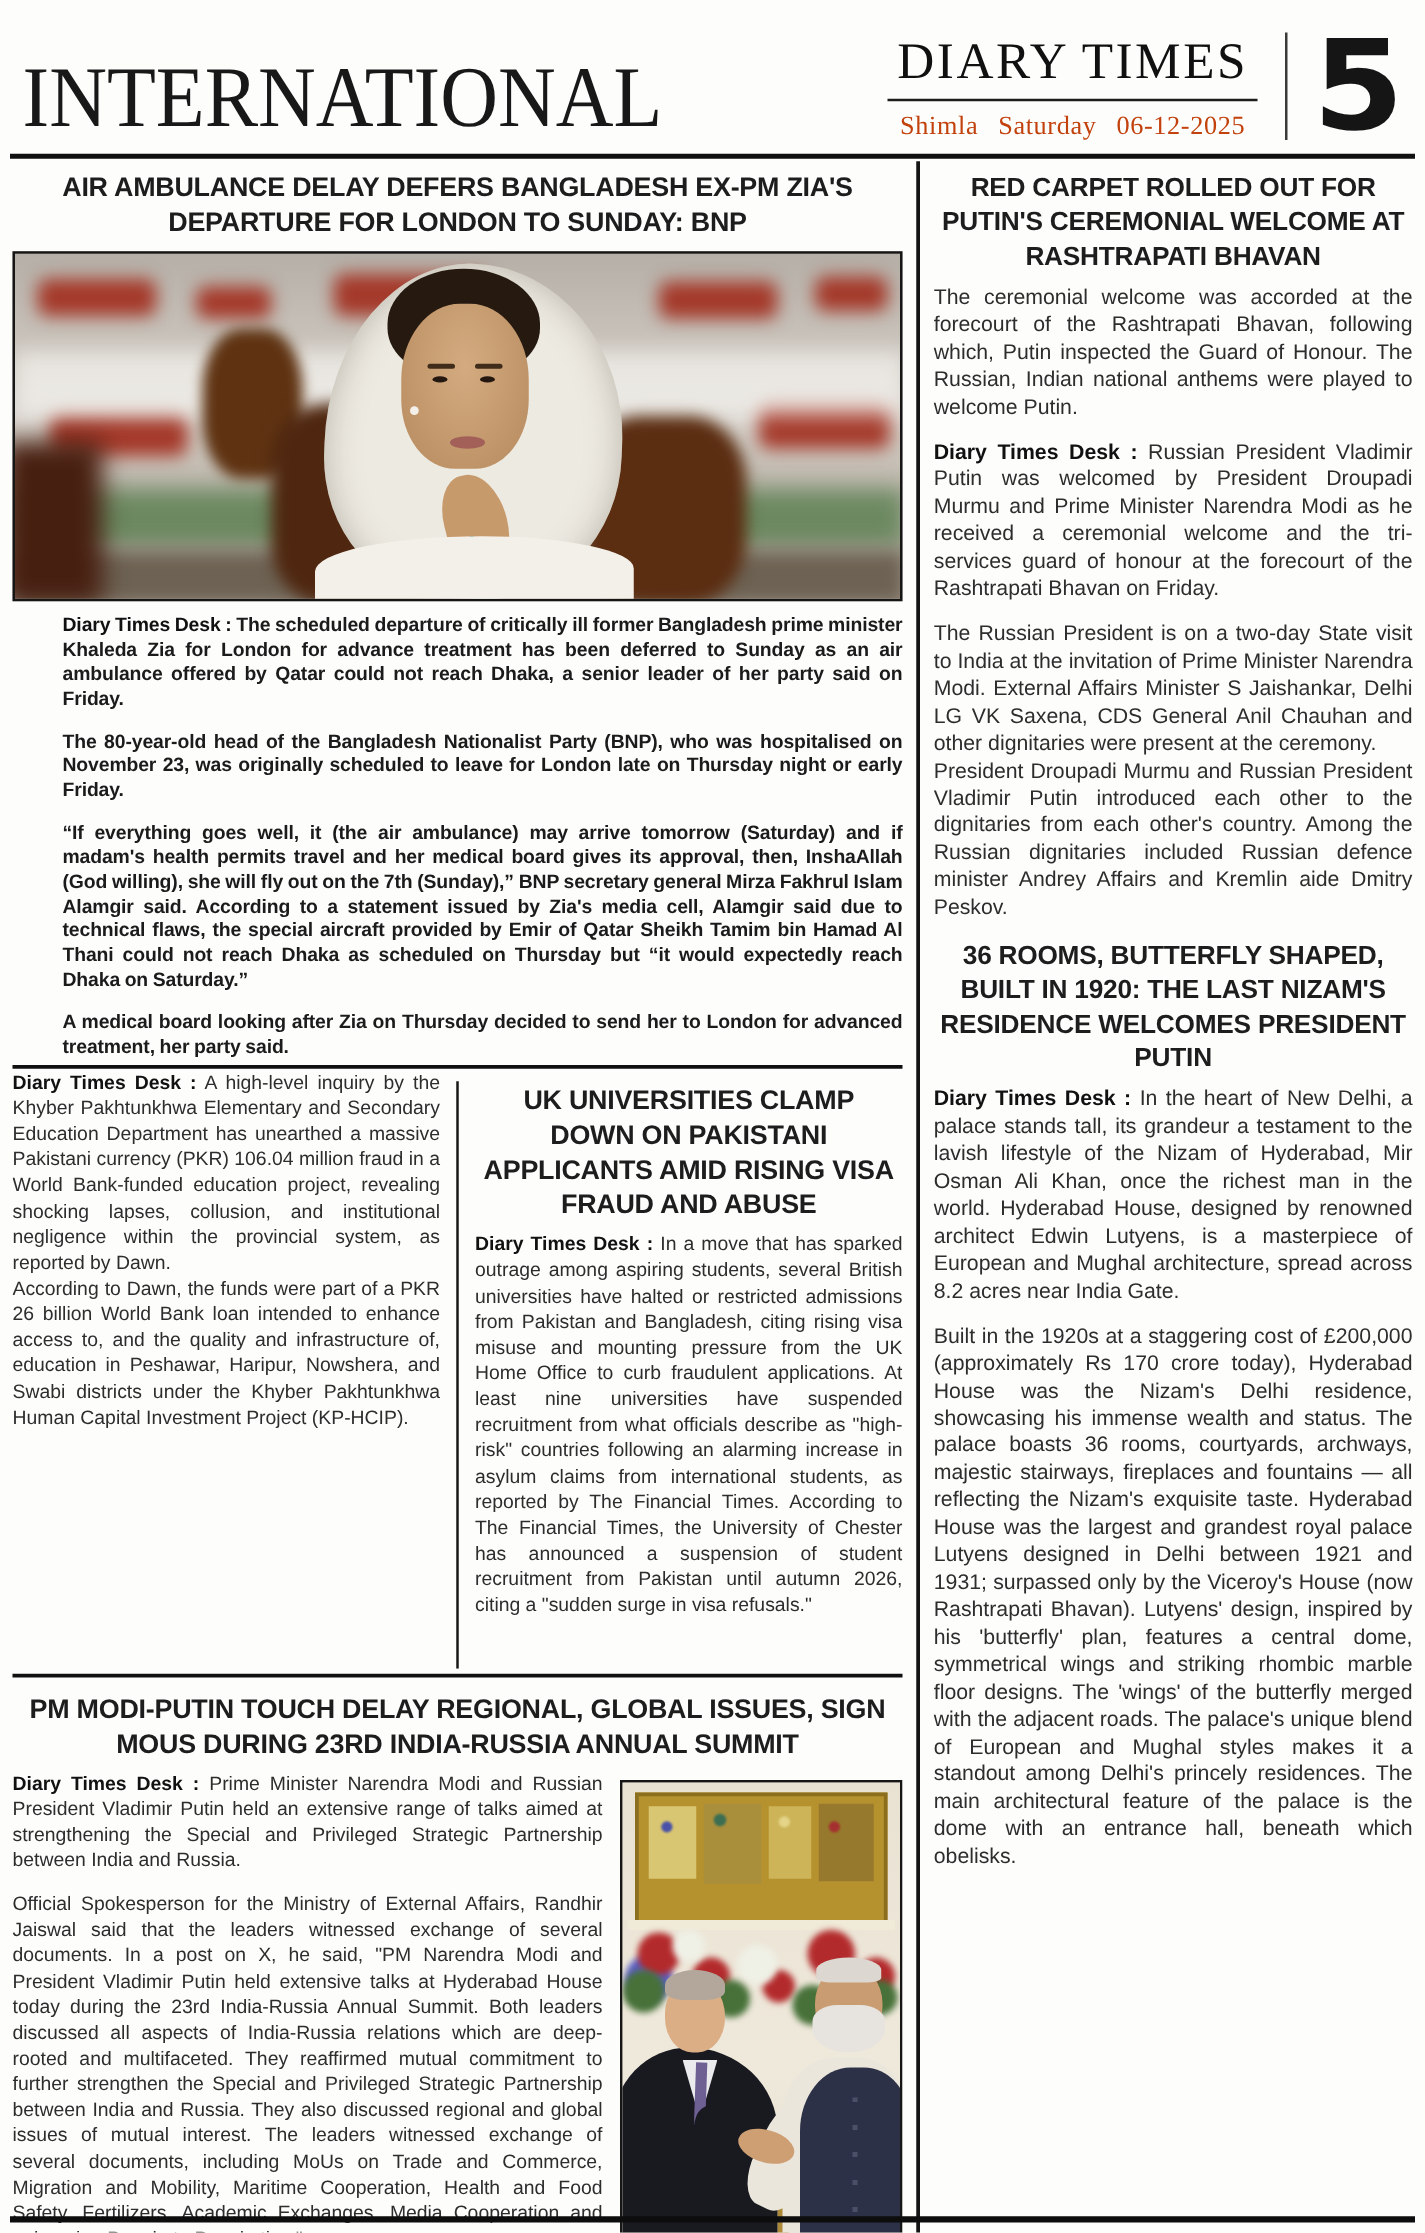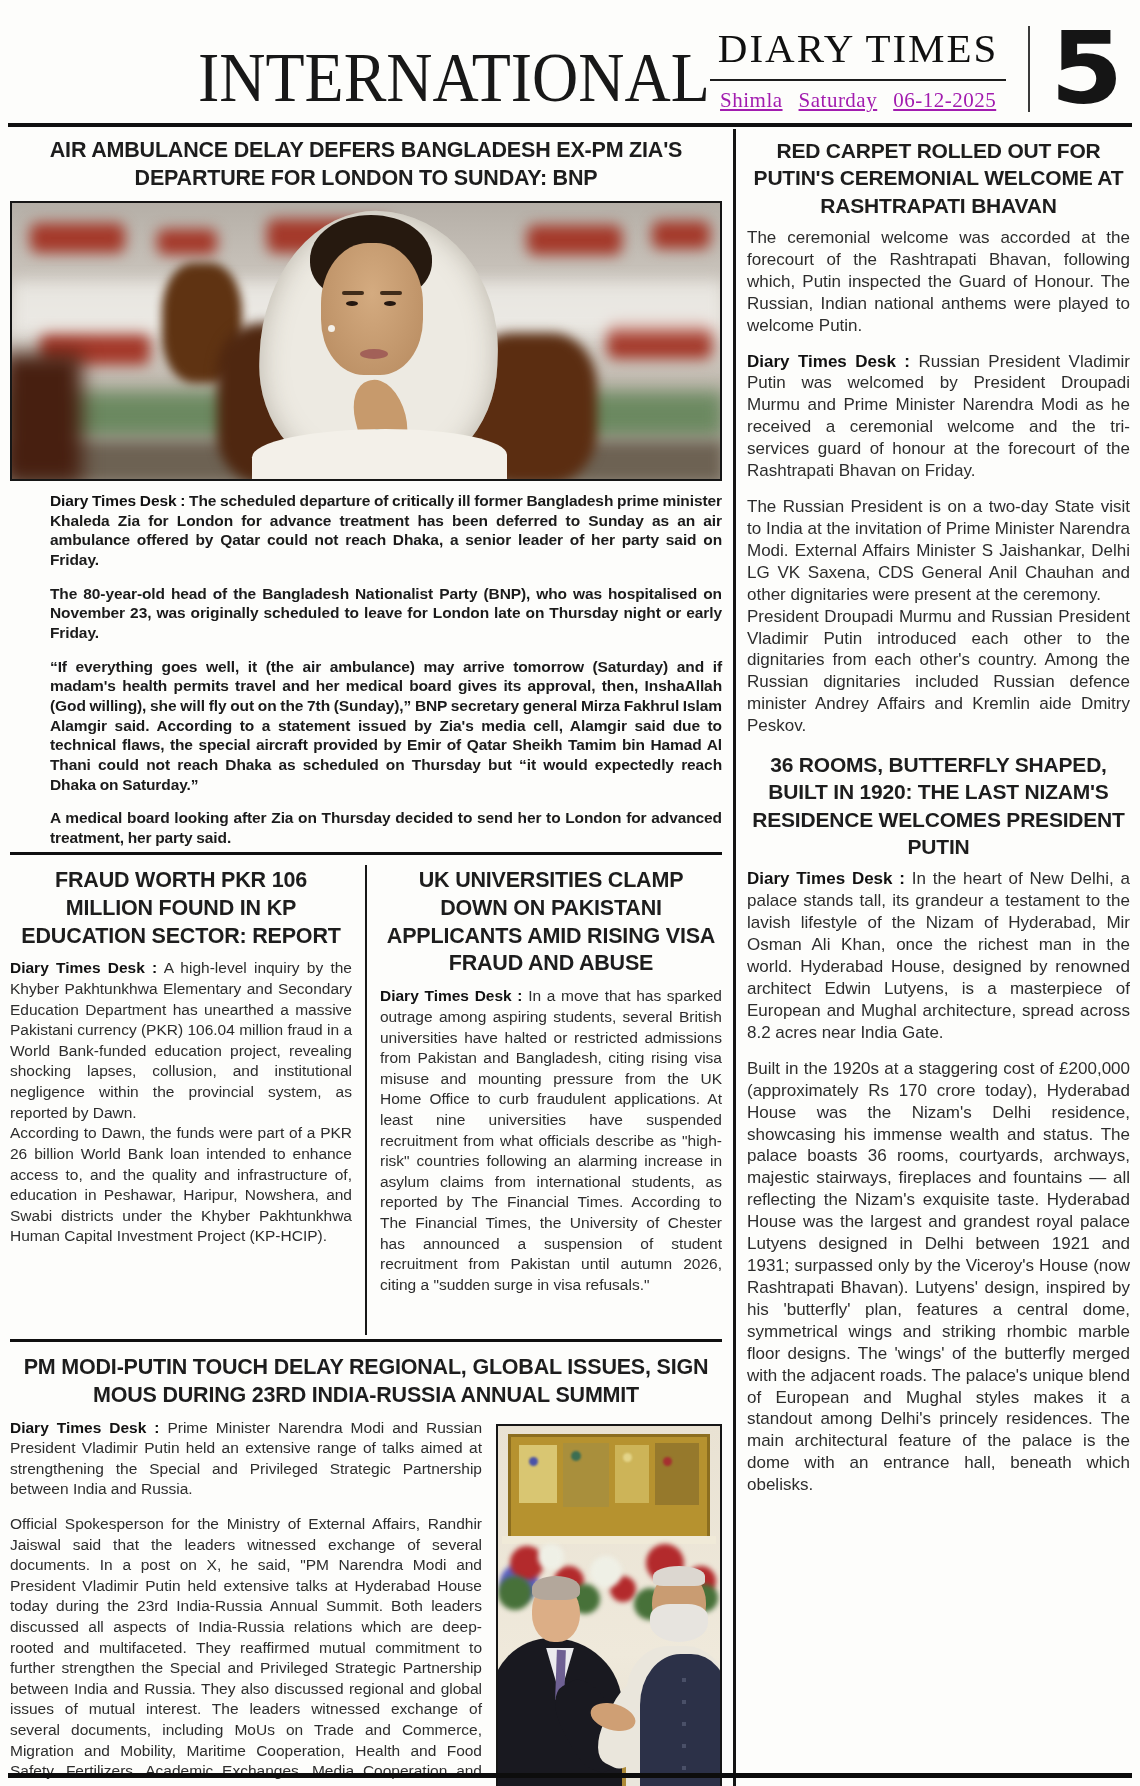--- a/index.html
+++ b/index.html
@@ -2,34 +2,34 @@
 <html><head>
 <meta charset="utf-8">
 <style>
   html,body{margin:0;padding:0;}
   body{
     width:1140px;height:1786px;overflow:hidden;position:relative;
     background:#fdfdfb;color:#222;
     font-family:"Liberation Sans",sans-serif;
   }
   
-  .masthead{display:flex;justify-content:flex-end;align-items:flex-end;padding:24px 14px 10px 18px;}
+  .masthead{display:flex;justify-content:space-between;align-items:flex-end;padding:24px 14px 10px 18px;}
   .section-title{
     font-family:"Liberation Serif",serif;font-size:64px;line-height:1;
     color:#181818;letter-spacing:0px;transform:scaleY(1.08);transform-origin:left bottom;white-space:nowrap;
   }
   .mast-right{display:flex;align-items:center;gap:22px;}
   .paper-block{text-align:center;}
   .paper-name{
     font-family:"Liberation Serif",serif;font-size:41px;letter-spacing:2px;color:#101010;
     padding:0 8px 7px;border-bottom:2px solid #1d1d1d;white-space:nowrap;
   }
   .paper-meta{
-    font-family:"Liberation Serif",serif;font-size:21px;letter-spacing:.5px;color:#a21caf;
-    margin-top:7px;display:flex;gap:16px;justify-content:center;white-space:nowrap;text-decoration:underline;
+    font-family:"Liberation Serif",serif;font-size:21px;letter-spacing:.5px;color:#c2410c;
+    margin-top:7px;display:flex;gap:16px;justify-content:center;white-space:nowrap;
   }
   .mast-div{width:2px;height:86px;background:#3a3a3a;}
   .page-number{
     font-family:"DejaVu Sans",sans-serif;font-weight:bold;font-size:100px;line-height:.85;
     color:#151515;transform:scaleX(1.05);letter-spacing:-2px;padding-right:6px;
   }
   .masthead-rule{height:4px;background:#101010;margin:0 8px;}
 
   
   .main{display:grid;grid-template-columns:712px 3px 1fr;column-gap:11px;padding:0 10px;min-height:1618px;}
@@ -201,21 +201,20 @@
         <p>The 80-year-old head of the Bangladesh Nationalist Party (BNP), who was hospitalised on November 23, was originally scheduled to leave for London late on Thursday night or early Friday.</p>
         <p>“If everything goes well, it (the air ambulance) may arrive tomorrow (Saturday) and if madam's health permits travel and her medical board gives its approval, then, InshaAllah (God willing), she will fly out on the 7th (Sunday),” BNP secretary general Mirza Fakhrul Islam Alamgir said. According to a statement issued by Zia's media cell, Alamgir said due to technical flaws, the special aircraft provided by Emir of Qatar Sheikh Tamim bin Hamad Al Thani could not reach Dhaka as scheduled on Thursday but “it would expectedly reach Dhaka on Saturday.”</p>
         <p class="tight">A medical board looking after Zia on Thursday decided to send her to London for advanced treatment, her party said.</p>
       </div>
     </article>
 
     <div class="section-rule"></div>
 
     <div class="two-col">
       <article>
-        <h2 class="headline">FRAUD WORTH PKR 106 MILLION FOUND IN KP EDUCATION SECTOR: REPORT</h2>
         <div class="mid-body">
           <p class="tight"><span class="desk">Diary Times Desk :</span> <span>A high-level inquiry by the Khyber Pakhtunkhwa Elementary and Secondary Education Department has unearthed a massive Pakistani currency (PKR) 106.04 million fraud in a World Bank-funded education project, revealing shocking lapses, collusion, and institutional negligence within the provincial system, as reported by Dawn.</span></p>
           <p>According to Dawn, the funds were part of a PKR 26 billion World Bank loan intended to enhance access to, and the quality and infrastructure of, education in Peshawar, Haripur, Nowshera, and Swabi districts under the Khyber Pakhtunkhwa Human Capital Investment Project (KP-HCIP).</p>
         </div>
       </article>
       <div class="subrule"></div>
       <article>
         <h2 class="headline">UK UNIVERSITIES CLAMP DOWN ON PAKISTANI APPLICANTS AMID RISING VISA FRAUD AND ABUSE</h2>
         <div class="mid-body">
           <p><span class="desk">Diary Times Desk :</span> <span>In a move that has sparked outrage among aspiring students, several British universities have halted or restricted admissions from Pakistan and Bangladesh, citing rising visa misuse and mounting pressure from the UK Home Office to curb fraudulent applications. At least nine universities have suspended recruitment from what officials describe as "high-risk" countries following an alarming increase in asylum claims from international students, as reported by The Financial Times. According to The Financial Times, the University of Chester has announced a suspension of student recruitment from Pakistan until autumn 2026, citing a "sudden surge in visa refusals."</span></p>

